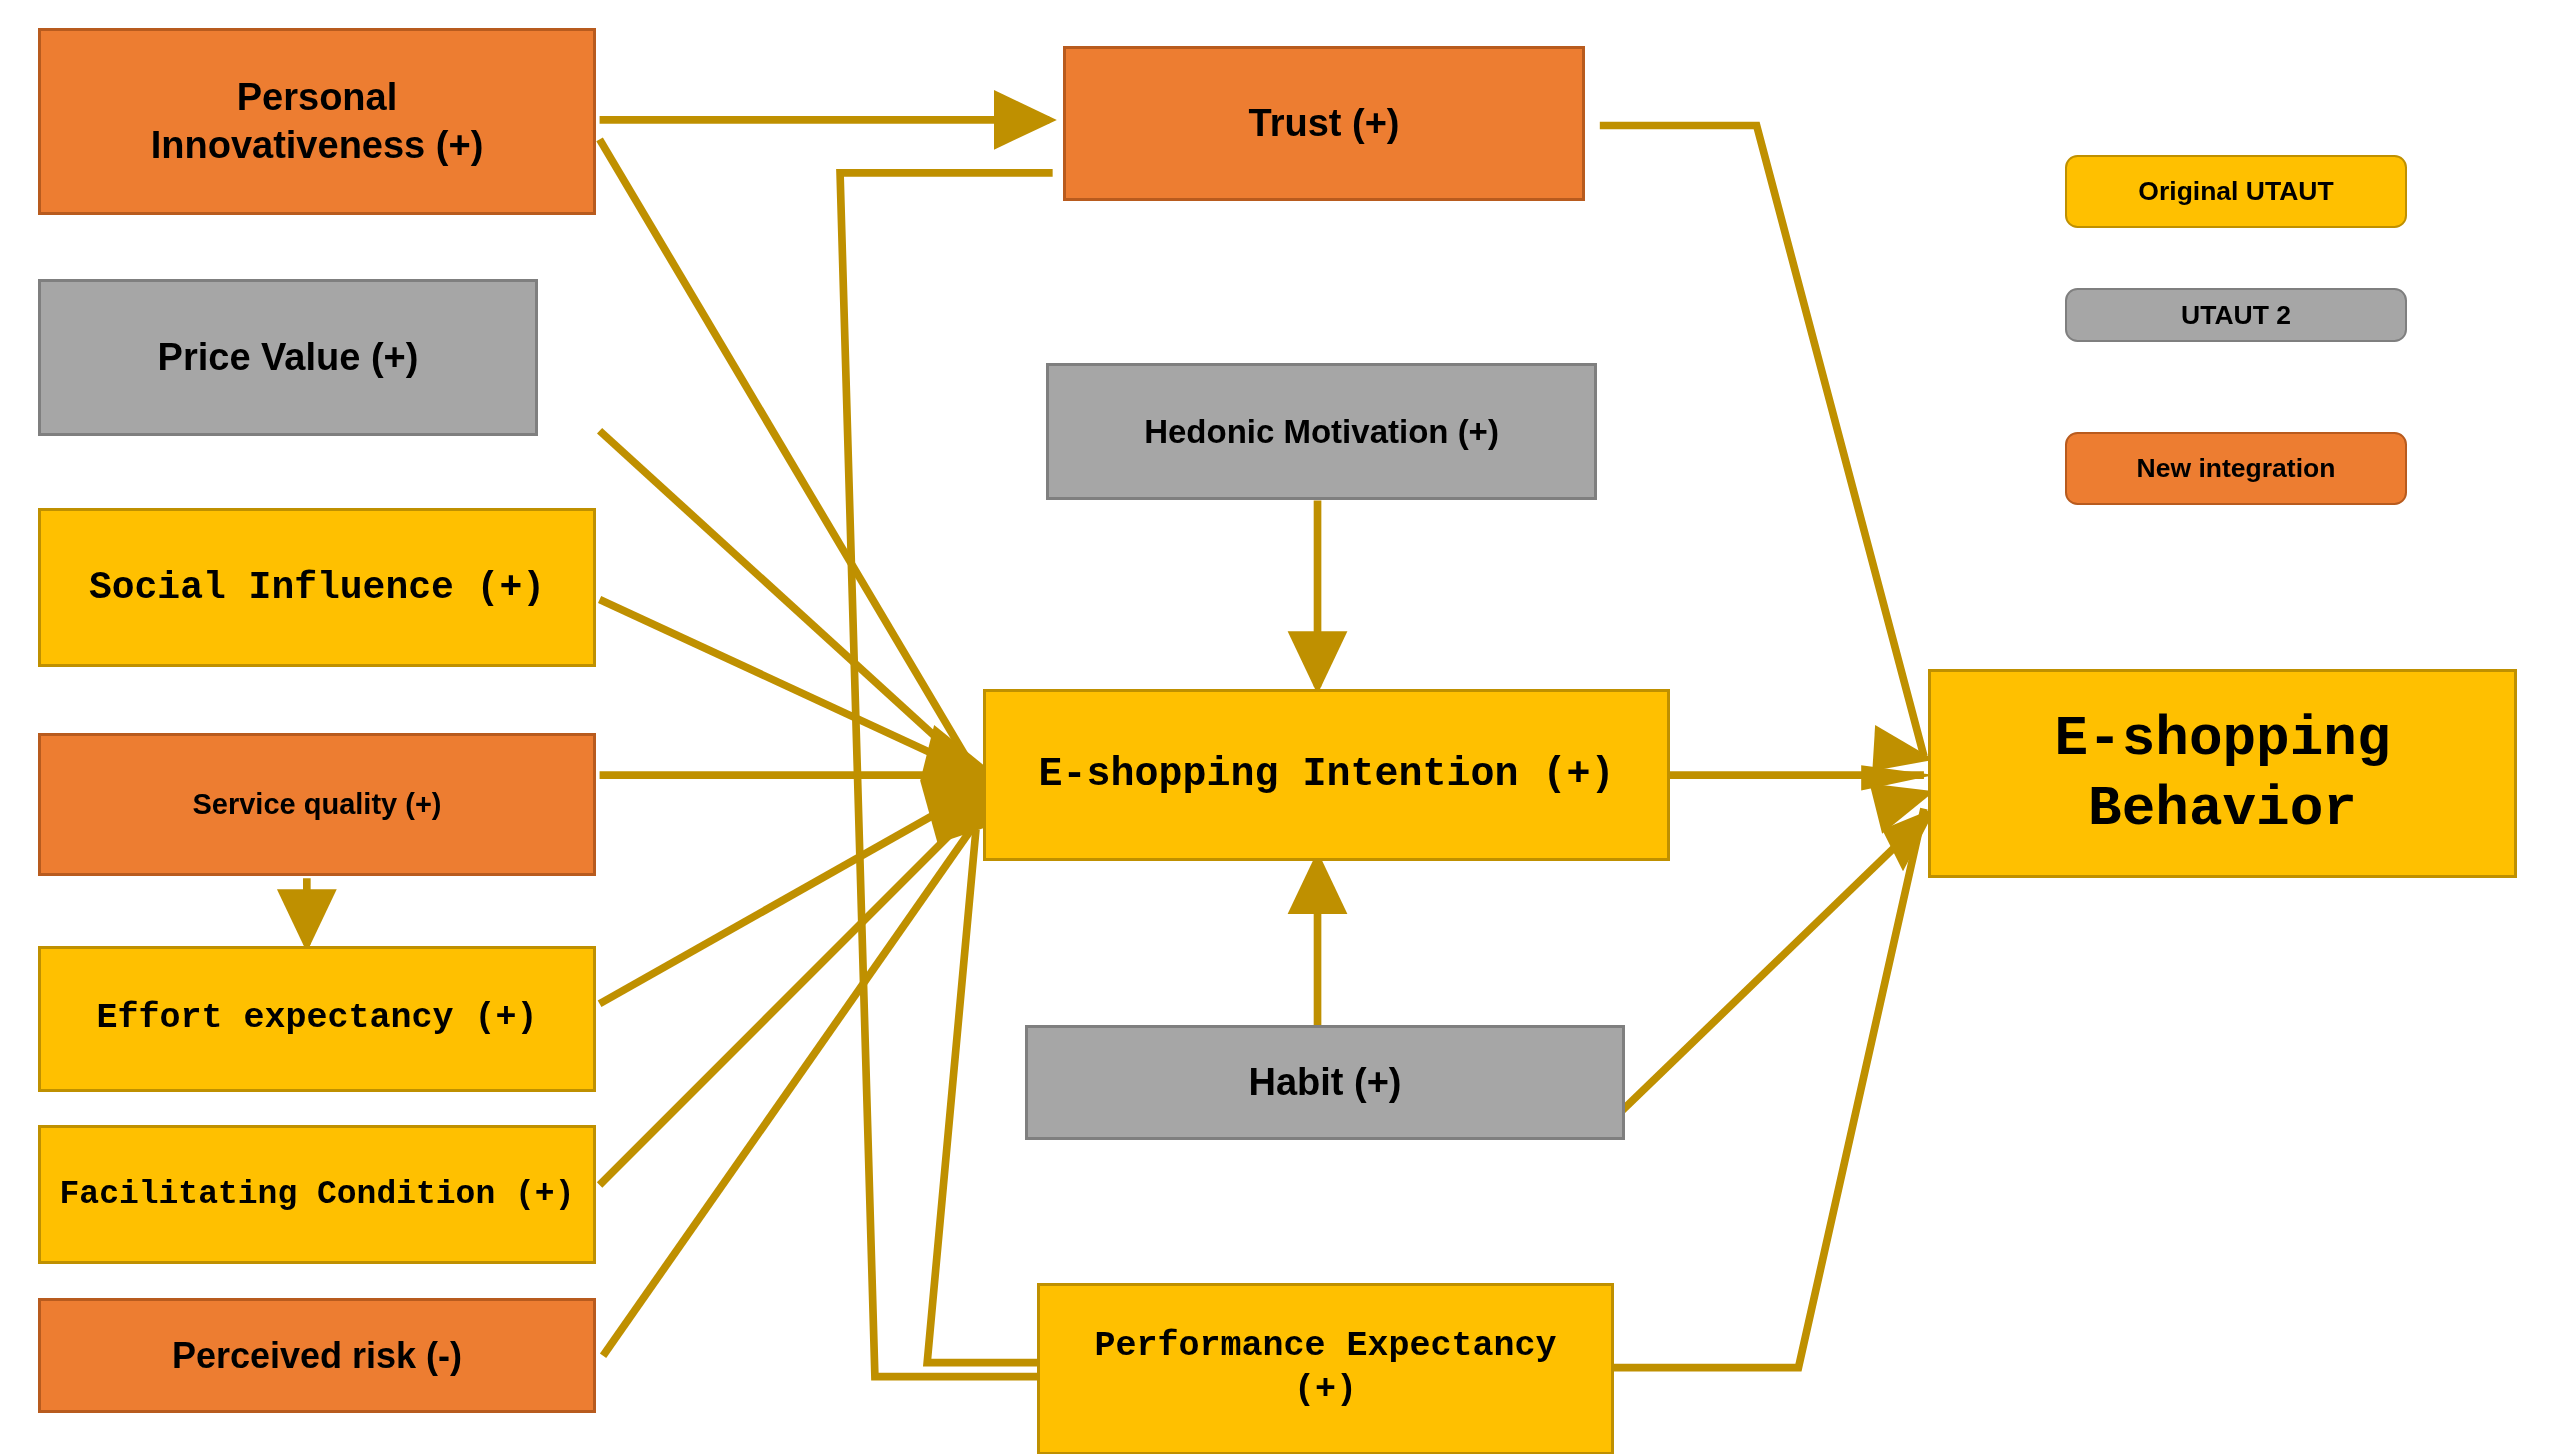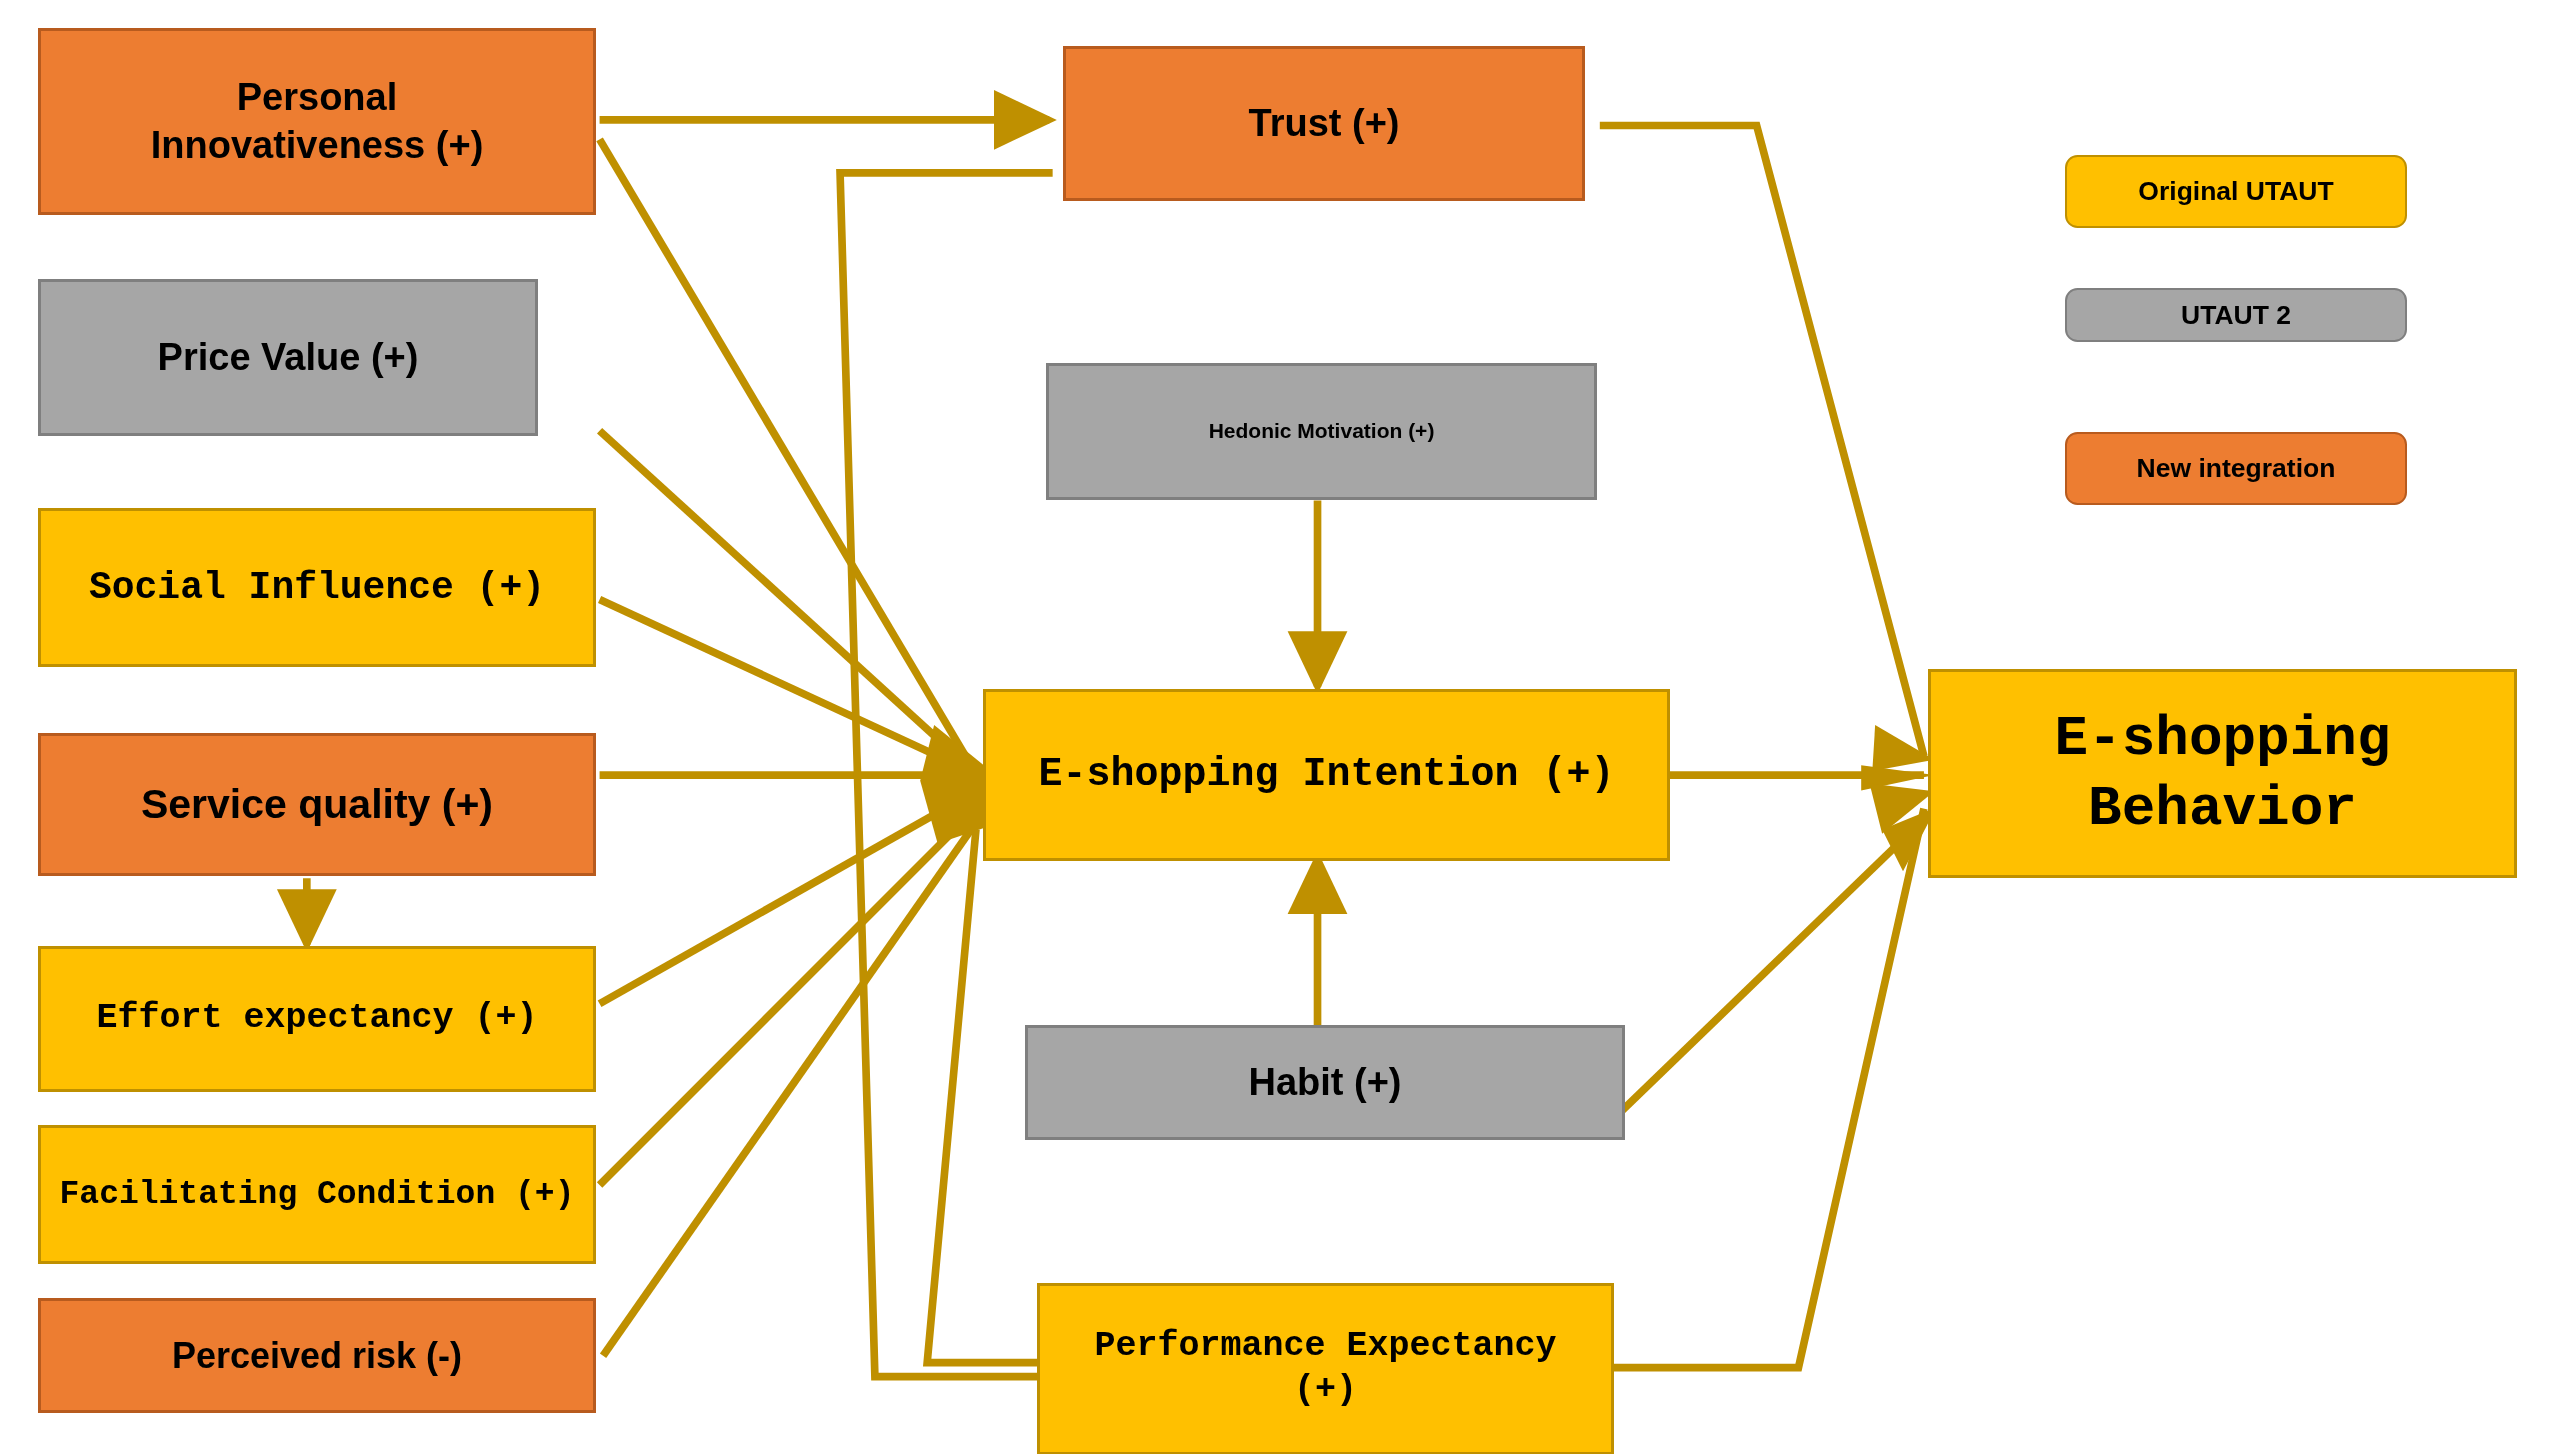--- a/index.html
+++ b/index.html
@@ -136,41 +136,41 @@
   </div>
 
   <div class="node gray" style="left:38px; top:279px; width:500px; height:157px; font-size:38px;">
     <span>Price Value  (+)</span>
   </div>
 
   <div class="node yellow" style="left:38px; top:508px; width:558px; height:159px; font-size:38px;">
     <span>Social Influence (+)</span>
   </div>
 
-  <div class="node orange" style="left:38px; top:733px; width:558px; height:143px; font-size:41px;">
+  <div class="node orange" style="left:38px; top:733px; width:558px; height:143px; font-size:29px;">
     <span>Service quality (+)</span>
   </div>
 
   <div class="node yellow" style="left:38px; top:946px; width:558px; height:146px; font-size:35px;">
     <span>Effort expectancy (+)</span>
   </div>
 
   <div class="node yellow" style="left:38px; top:1125px; width:558px; height:139px; font-size:33px;">
     <span>Facilitating  Condition  (+)</span>
   </div>
 
   <div class="node orange" style="left:38px; top:1298px; width:558px; height:115px; font-size:36px;">
     <span>Perceived risk (-)</span>
   </div>
 
   <div class="node orange" style="left:1063px; top:46px; width:522px; height:155px; font-size:38px;">
     <span>Trust (+)</span>
   </div>
 
-  <div class="node gray" style="left:1046px; top:363px; width:551px; height:137px; font-size:21px;">
+  <div class="node gray" style="left:1046px; top:363px; width:551px; height:137px; font-size:33px;">
     <span>Hedonic  Motivation  (+)</span>
   </div>
 
   <div class="node yellow" style="left:983px; top:689px; width:687px; height:172px; font-size:40px;">
     <span>E-shopping Intention (+)</span>
   </div>
 
   <div class="node gray" style="left:1025px; top:1025px; width:600px; height:115px; font-size:38px;">
     <span>Habit (+)</span>
   </div>

